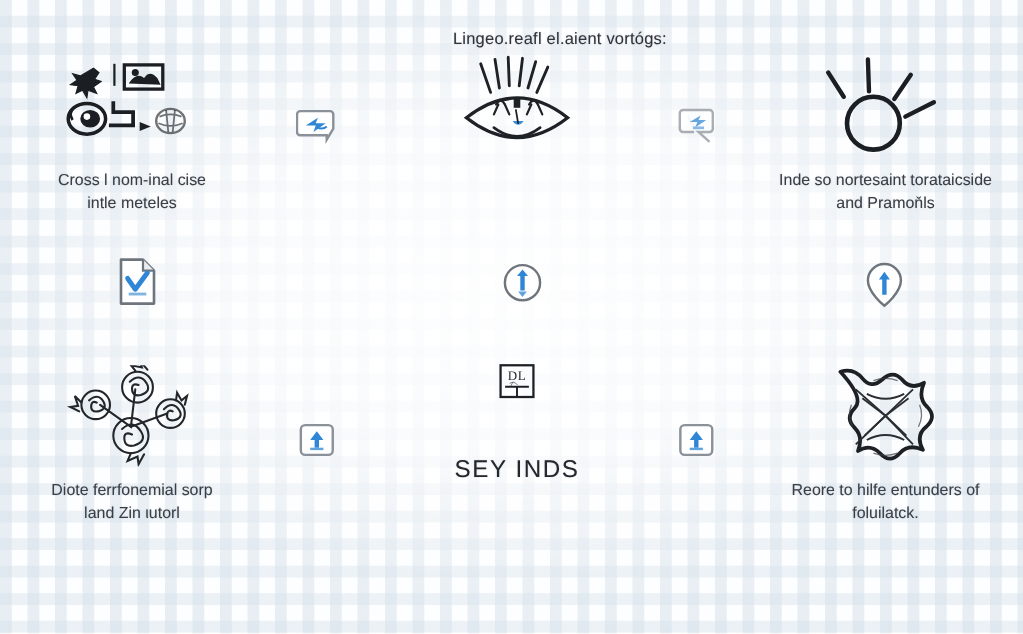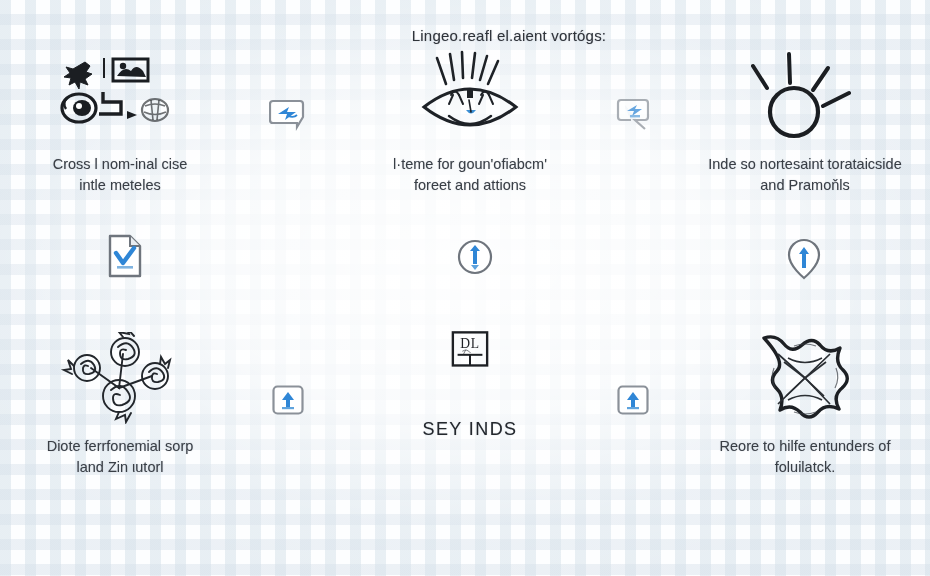--- a/index.html
+++ b/index.html
@@ -119,21 +119,21 @@
 
   
   .dl-text {
     font-family: "Liberation Serif", serif;
     font-size: 23px;
     letter-spacing: 1px;
     fill: #1d2024;
   }
   .mark-label {
     margin-top: 2px;
-    font-size: 18px;
+    font-size: 22px;
     letter-spacing: 1.4px;
     color: #24282d;
     font-family: "Liberation Sans", sans-serif;
     text-shadow: 0 0 1px rgba(120,130,145,0.5);
   }
 </style>
 </head>
 <body>
 
 <div id="canvas">
@@ -193,24 +193,20 @@
               <path d="M77 45 l-4 9"></path>
               <path d="M83 45 l4 9"></path>
               <path d="M43 66 q21 16 42 0" stroke-width="2.4"></path>
             </g>
             <rect x="61" y="40" width="6" height="8" fill="#1e2227" stroke="none"></rect>
             <path d="M60 60 q5 7 10 0 z" fill="#3b8fd4" stroke="none"></path>
             <path d="M63 50 l2 12" stroke-width="1.6"></path>
           </g>
         </svg>
       </div>
-      <div class="caption">
-        <span class="ln">l·teme for goun'ofiabcm'</span>
-        <span class="ln">foreet and attions</span>
-      </div>
     </div>
 
     <div class="cell c3 r1">
       <div class="art">
         <svg class="sketch" width="120" height="92" viewBox="0 0 120 92">
           <g stroke="#1b1e22" fill="none" stroke-linecap="round">
             <circle cx="49" cy="62" r="24" stroke-width="4.2"></circle>
             <g stroke-width="4">
               <path d="M22 38 L8 16"></path>
               <path d="M45 33 L44 4"></path>

